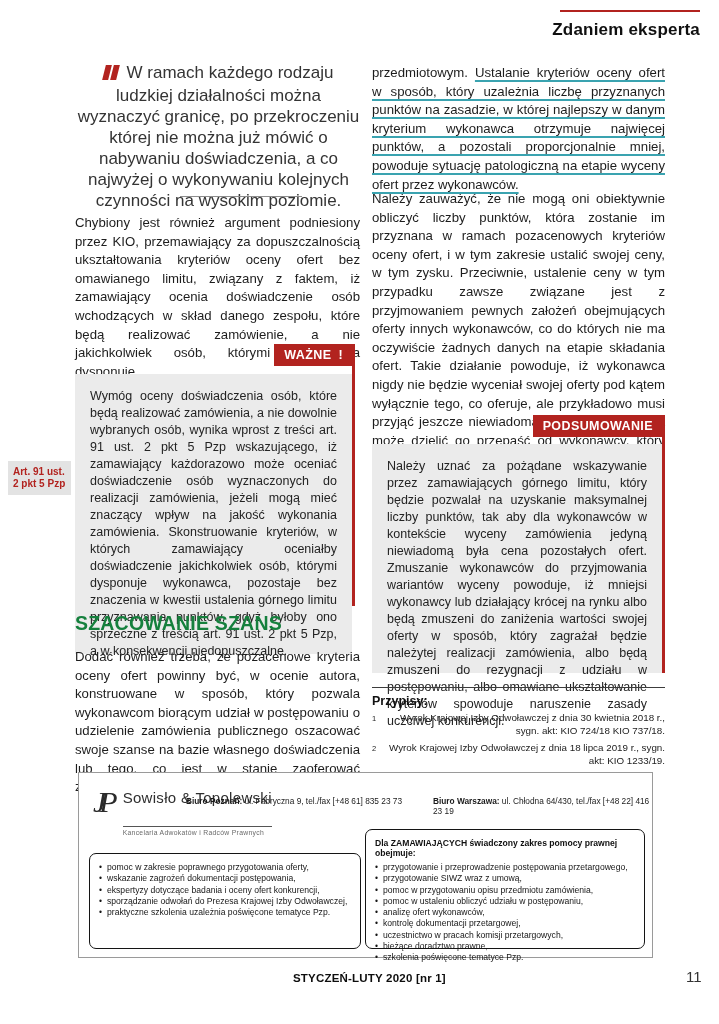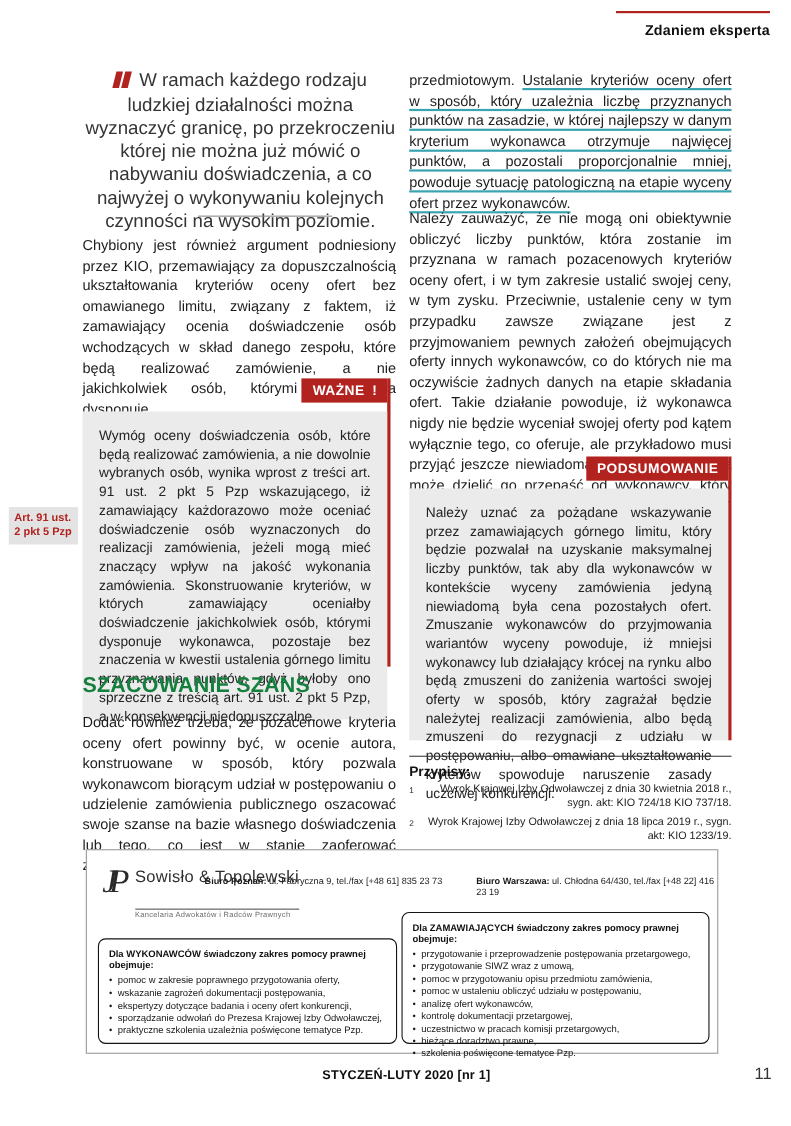--- a/index.html
+++ b/index.html
@@ -7,21 +7,21 @@
     --underline:#3aa3b0;
     --boxbg:#ebebeb;
   }
   *{margin:0;padding:0;box-sizing:border-box;}
   html,body{background:#fff;}
   body{font-family:"Liberation Sans",sans-serif;color:#1d1d1d;}
   .page{position:relative;width:719px;height:1024px;background:#ffffff;overflow:hidden;margin:0 auto;}
 
   
   .top-rule{position:absolute;left:560px;top:10px;width:140px;height:2px;background:var(--accent);}
-  .section-label{position:absolute;right:19px;top:20px;font-size:13px;font-weight:bold;color:#101010;letter-spacing:.2px;}
+  .section-label{position:absolute;right:19px;top:20px;font-size:17px;font-weight:bold;color:#101010;letter-spacing:.2px;}
 
   
   .quote{position:absolute;left:75px;top:62px;width:287px;text-align:center;font-size:17px;line-height:21px;color:#343434;}
   .qmark{display:inline-block;vertical-align:-2px;margin-right:7px;}
   .qmark i{display:inline-block;width:6px;height:15px;background:var(--accent);transform:skewX(-14deg);margin-right:2px;}
   .quote-divider{position:absolute;left:180px;top:196px;width:122px;height:1px;background:#8d8d8d;}
 
   
   .para{position:absolute;font-size:13.2px;line-height:18.6px;text-align:justify;color:#1d1d1d;}
   .p-l1{left:75px;top:214px;width:285px;}
@@ -131,21 +131,20 @@
       <span class="monogram">JP</span>
       <span class="logo-textwrap">
         <div class="logo-name">Sowisło &amp; Topolewski</div>
         <div class="logo-sub">Kancelaria Adwokatów i Radców Prawnych</div>
       </span>
     </div>
     <div class="office office-poznan"><b>Biuro Poznań:</b><span> ul. Fabryczna 9, tel./fax [+48 61] 835 23 73</span></div>
     <div class="office office-warszawa"><b>Biuro Warszawa:</b><span> ul. Chłodna 64/430, tel./fax [+48 22] 416 23 19</span></div>
 
     <div class="list-box box-wykonawcy">
-      <div class="list-header">Dla WYKONAWCÓW świadczony zakres pomocy prawnej obejmuje:</div>
       <div>
           <div class="bullet-item">pomoc w zakresie poprawnego przygotowania oferty,</div>
           <div class="bullet-item">wskazanie zagrożeń dokumentacji postępowania,</div>
           <div class="bullet-item">ekspertyzy dotyczące badania i oceny ofert konkurencji,</div>
           <div class="bullet-item">sporządzanie odwołań do Prezesa Krajowej Izby Odwoławczej,</div>
           <div class="bullet-item">praktyczne szkolenia uzależnia poświęcone tematyce Pzp.</div>
         </div>
     </div>
     <div class="list-box box-zamawiajacy">
       <div class="list-header">Dla ZAMAWIAJĄCYCH świadczony zakres pomocy prawnej obejmuje:</div>

